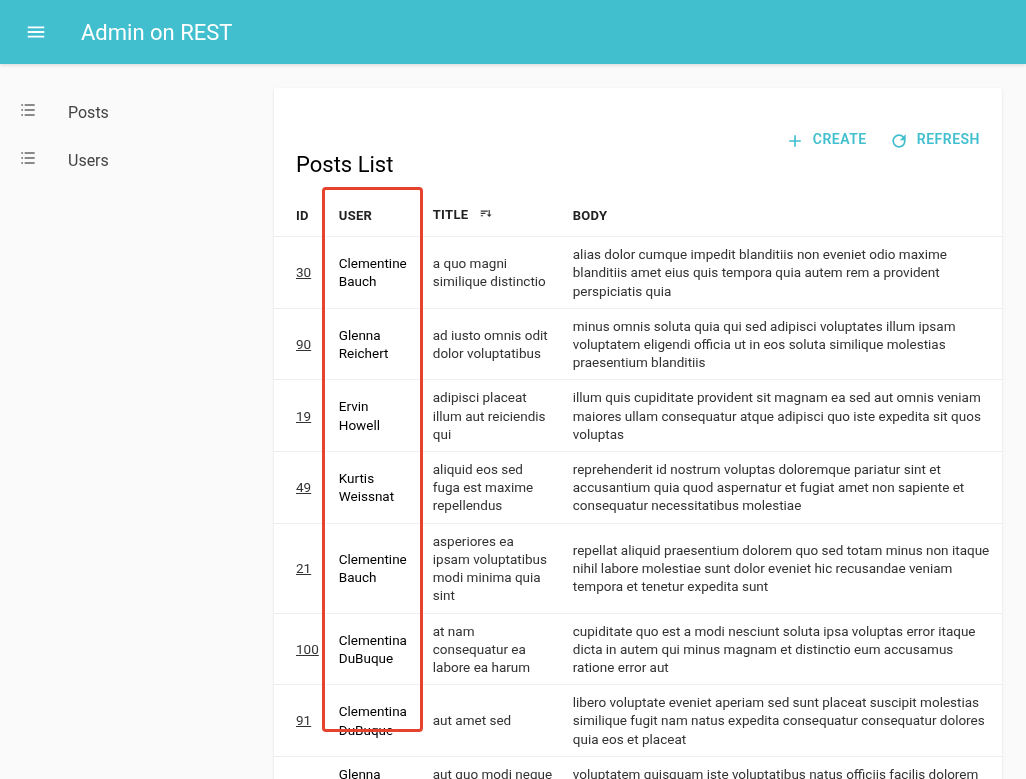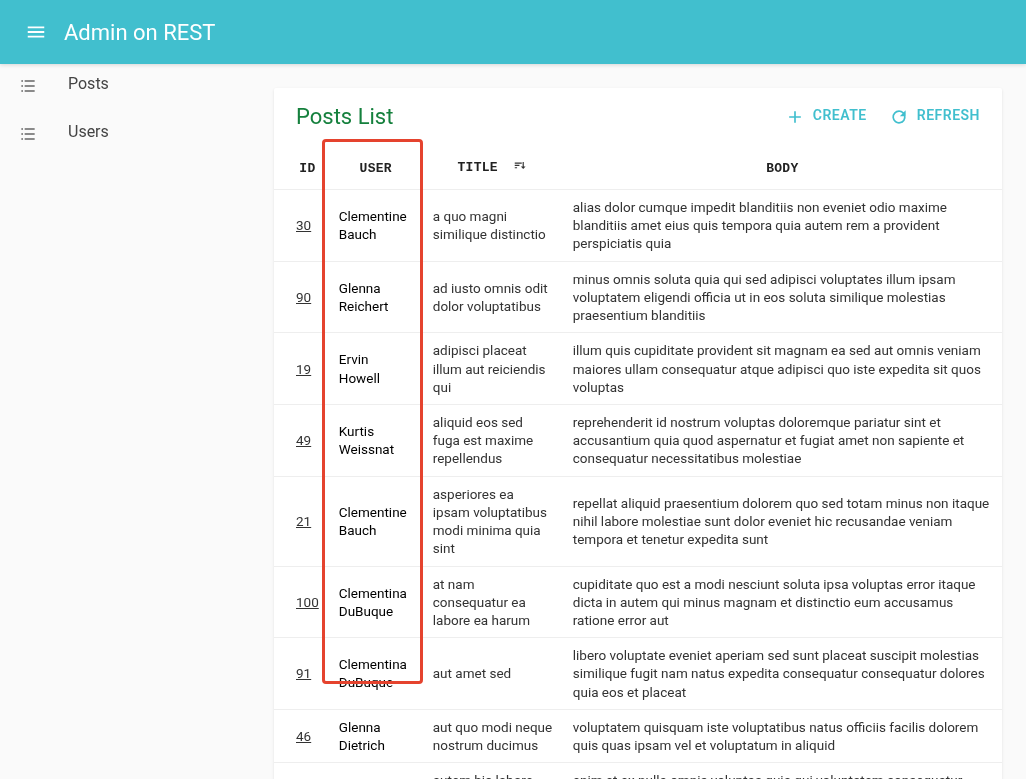--- a/index.html
+++ b/index.html
@@ -13,20 +13,21 @@
     overflow: hidden;
   }
   .appbar {
     background: #41bfce;
     color: #fff;
     height: 64px;
     display: flex;
     align-items: center;
     padding: 0 16px;
     box-shadow: 0 1px 4px rgba(0,0,0,0.15);
+    gap: 17px;
   }
   .menu-btn {
     width: 40px; height: 40px;
     display: flex; align-items: center; justify-content: center;
     cursor: pointer;
     margin-right: 8px;
   }
   .menu-btn svg { fill: #fff; }
   .app-title {
     font-size: 22px;
@@ -37,21 +38,21 @@
     display: flex;
     height: calc(779px - 64px);
   }
   .sidebar {
     width: 250px;
     flex-shrink: 0;
     padding-top: 10px;
   }
   .nav-item {
     display: flex;
-    align-items: flex-start;
+    align-items: flex-end;
     height: 48px;
     padding: 0 16px;
     cursor: pointer;
     color: #444;
     font-size: 16px;
   }
   .nav-icon {
     width: 24px; height: 24px;
     margin-right: 28px;
     display: flex; align-items: center; justify-content: center;
@@ -70,21 +71,22 @@
   }
   .card-header {
     display: flex;
     align-items: center;
     justify-content: space-between;
     padding: 16px 22px 10px 22px;
   }
   .card-title {
     font-size: 22px;
     font-weight: 400;
-    color: #15803d;
+    color: #000000;
+    margin-top: 48px;
   }
   .card-actions {
     display: flex;
     gap: 22px;
   }
   .action-btn {
     display: flex;
     align-items: flex-start;
     gap: 8px;
     color: #41bfce;
@@ -93,28 +95,27 @@
     letter-spacing: 0.5px;
     cursor: pointer;
   }
   .action-btn svg { fill: #41bfce; }
   .table {
     width: 100%;
     border-collapse: collapse;
     position: relative;
   }
   .table thead th {
-    text-align: center;
+    text-align: left;
     font-size: 13px;
     font-weight: 700;
     color: #222;
     padding: 14px 10px 12px;
     border-bottom: 1px solid #eee;
     letter-spacing: 0.3px;
-    font-family: Liberation Mono, monospace;
   }
   .table thead th.first { padding-left: 22px; }
   .table tbody td {
     padding: 8px 10px;
     vertical-align: middle;
     font-size: 13.5px;
     line-height: 1.35;
     border-bottom: 1px solid #eee;
     color: #333;
   }

